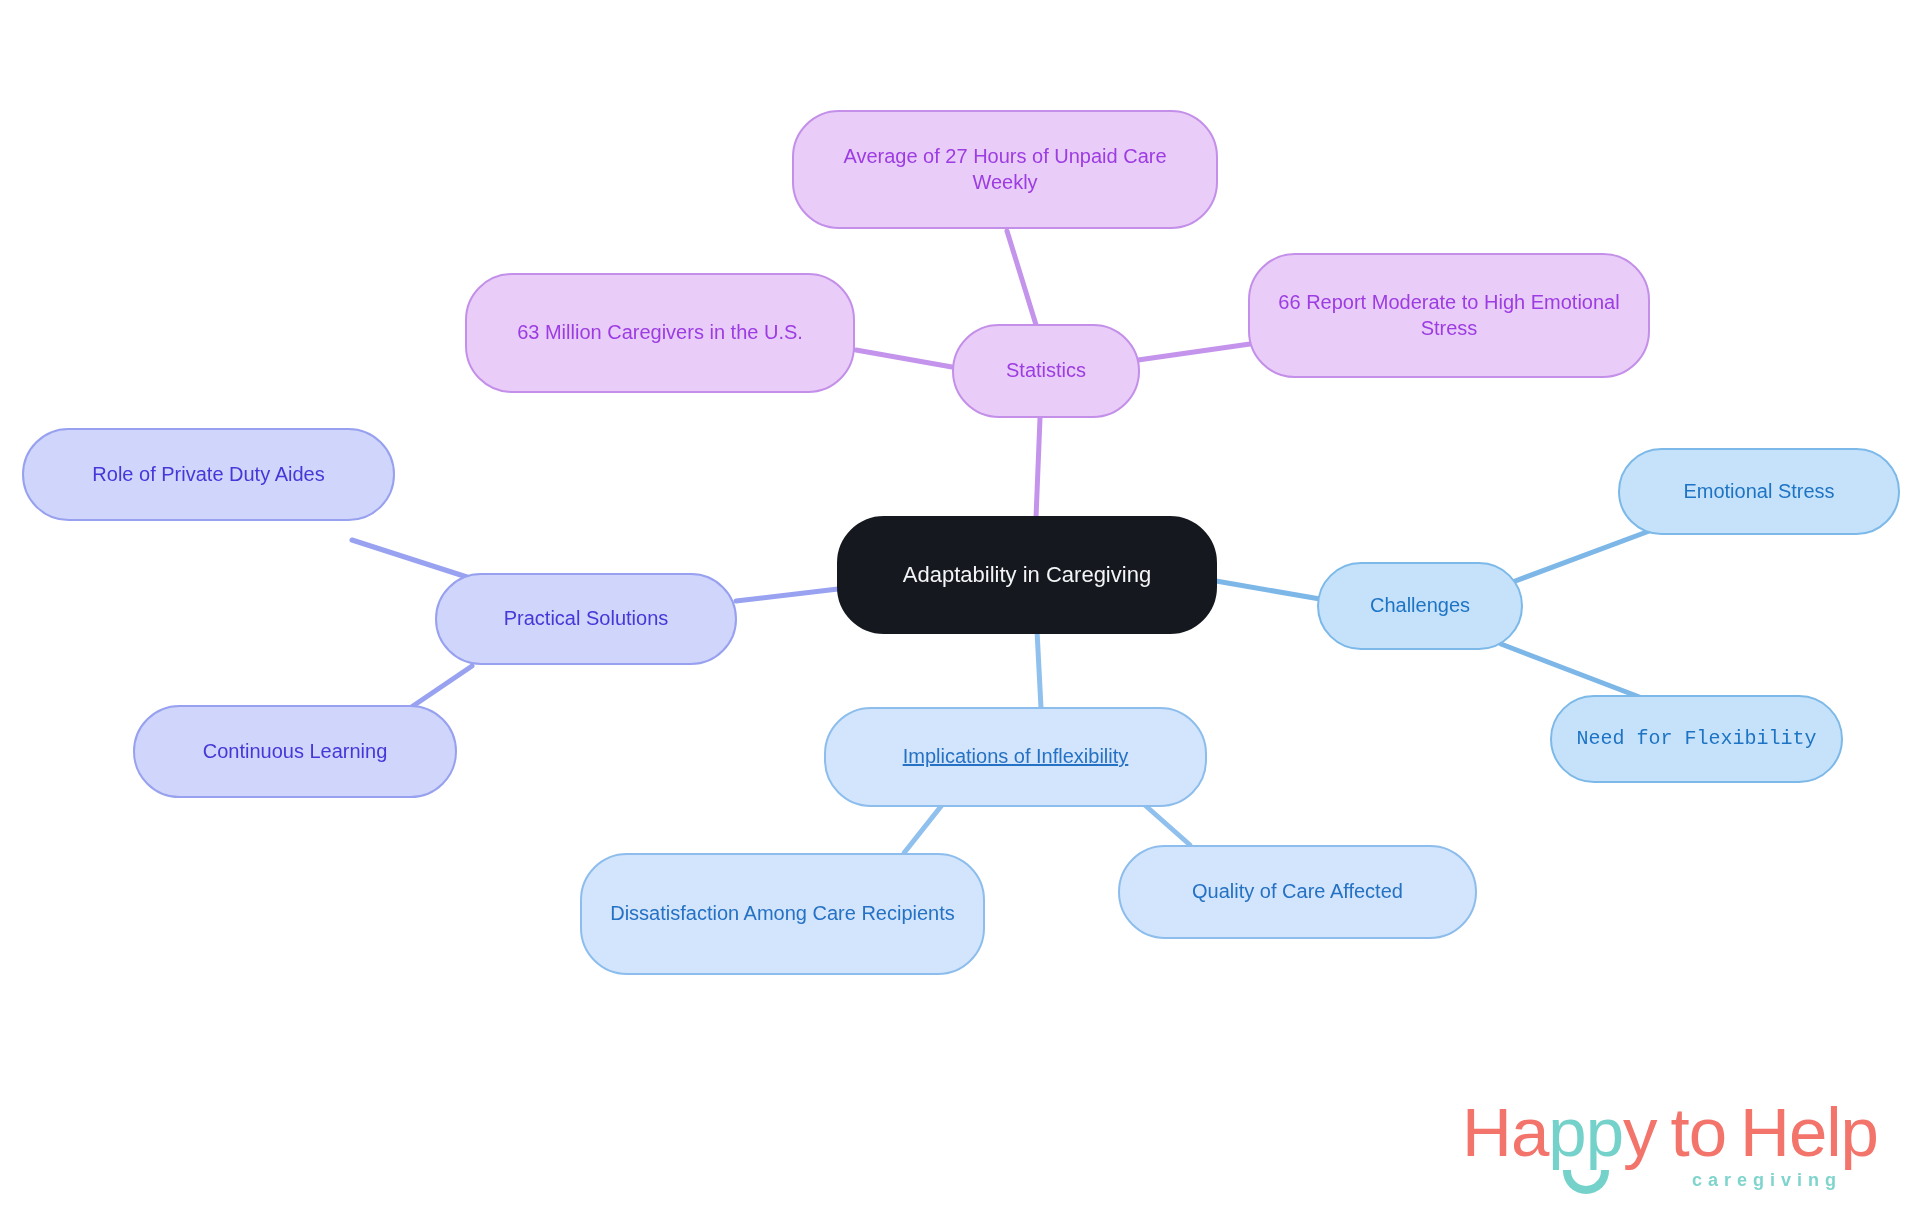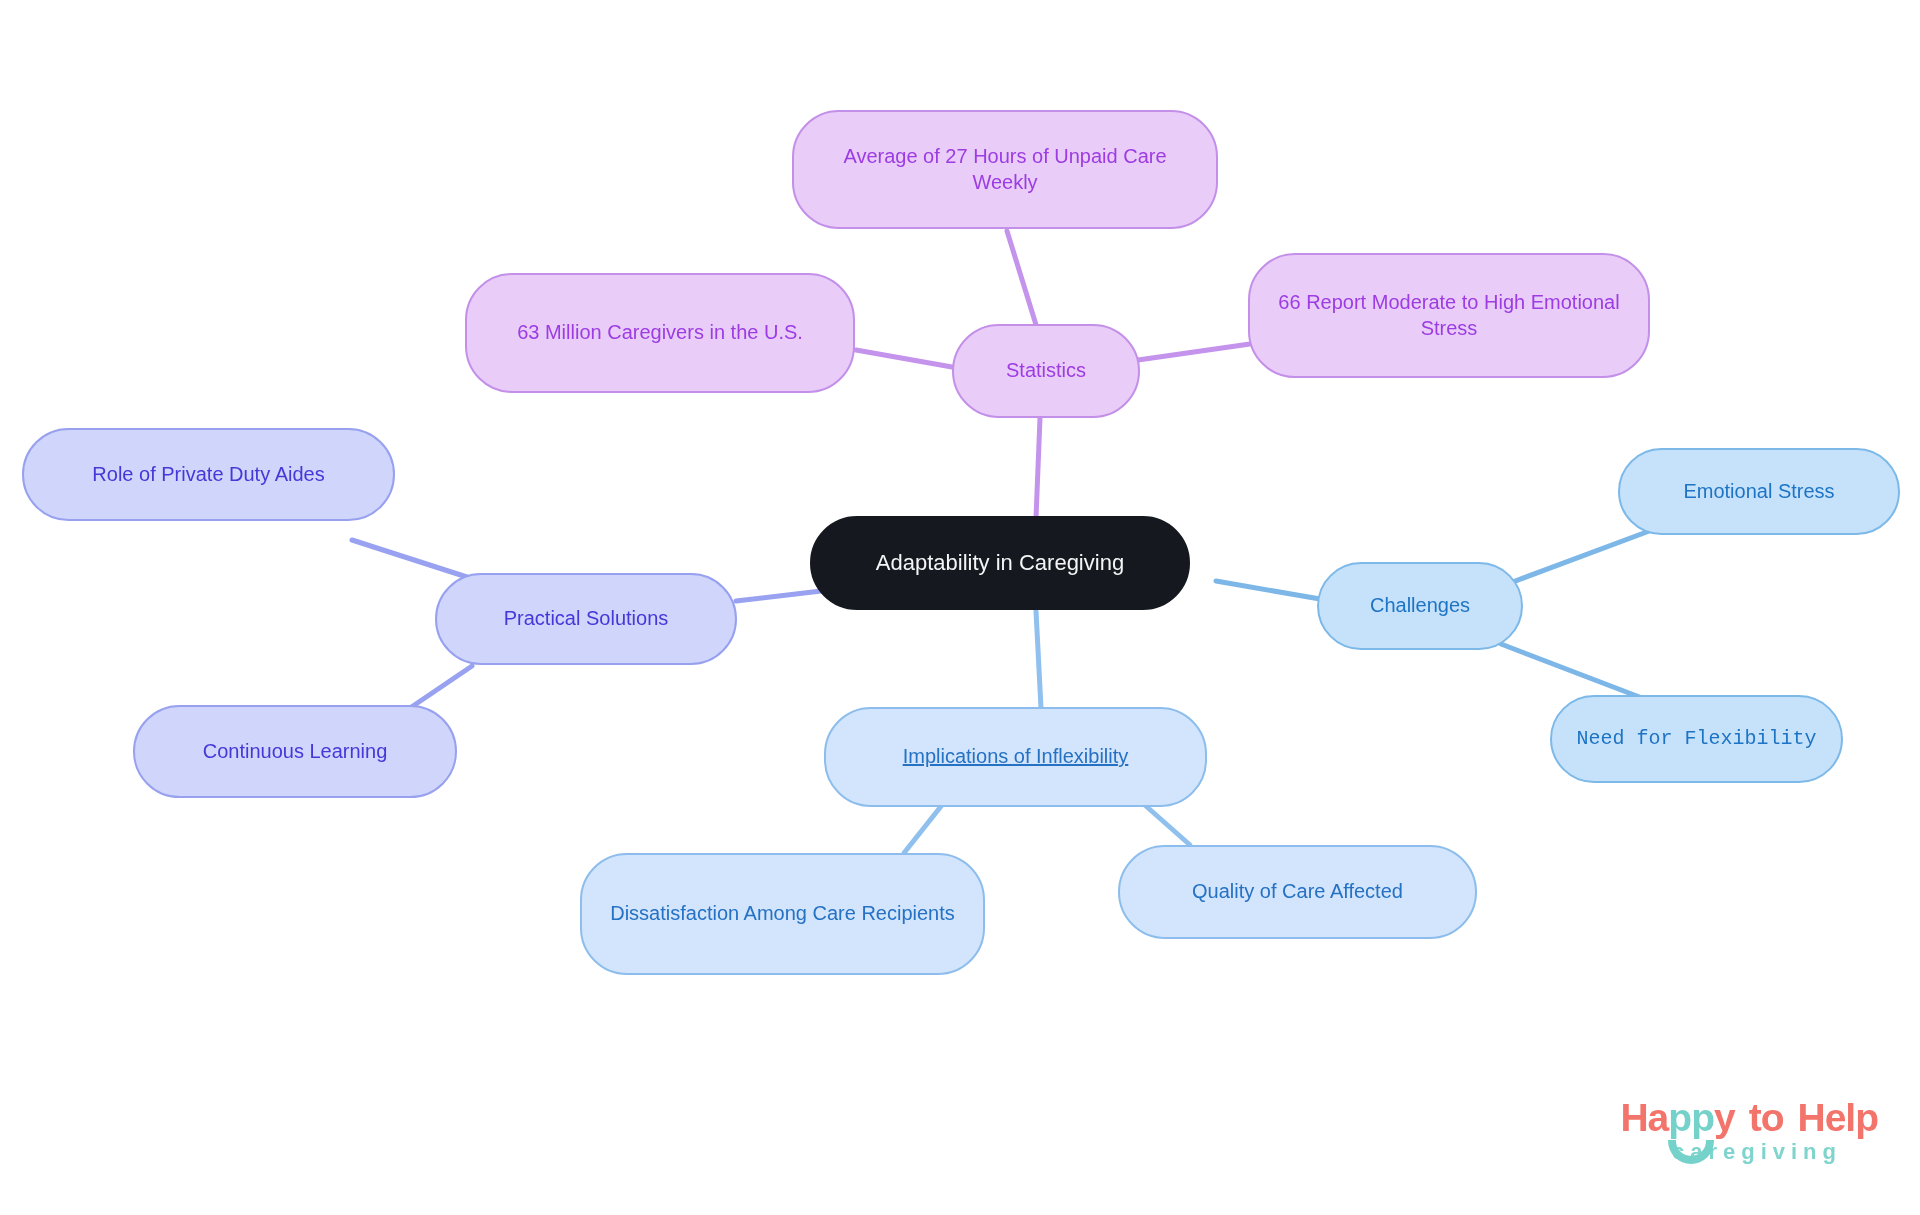--- a/index.html
+++ b/index.html
@@ -60,22 +60,22 @@
   .logo {
     position: absolute;
     left: 1418px;
     top: 1098px;
     width: 460px;
     display: flex;
     flex-direction: column;
     align-items: flex-end;
   }
   .logo-main {
-    font-size: 39px;
-    font-weight: bold;
+    font-size: 69px;
+    font-weight: normal;
     letter-spacing: -1px;
     white-space: nowrap;
     line-height: 1;
   }
   .coral { color: #f3746b; }
   .teal  { color: #75d2ca; }
   .spaced { margin-left: 14px; }
   .pp { position: relative; display: inline-block; }
   .smile {
     position: absolute;
@@ -84,21 +84,21 @@
     bottom: -27px;
     width: 46px;
     height: 24px;
     border: 8px solid #75d2ca;
     border-top: none;
     border-bottom-left-radius: 46px;
     border-bottom-right-radius: 46px;
     box-sizing: border-box;
   }
   .logo-tagline {
-    font-size: 22px;
+    font-size: 18px;
     font-weight: bold;
     letter-spacing: 6px;
     color: #7fd4cd;
     margin-top: 4px;
     margin-right: 36px;
     line-height: 1;
   }
 </style>
 </head>
 <body>
@@ -118,21 +118,21 @@
 
     <line x1="838" y1="589" x2="736" y2="601" stroke="#98a2f0" stroke-width="5" stroke-linecap="round"></line>
     <line x1="352" y1="540" x2="470" y2="578" stroke="#98a2f0" stroke-width="5" stroke-linecap="round"></line>
     <line x1="472" y1="666" x2="410" y2="708" stroke="#98a2f0" stroke-width="5" stroke-linecap="round"></line>
 
     <line x1="1036" y1="611" x2="1041" y2="708" stroke="#90c1ee" stroke-width="5" stroke-linecap="round"></line>
     <line x1="946" y1="800" x2="904" y2="853" stroke="#90c1ee" stroke-width="5" stroke-linecap="round"></line>
     <line x1="1138" y1="799" x2="1190" y2="845" stroke="#90c1ee" stroke-width="5" stroke-linecap="round"></line>
   </svg>
 
-  <div class="node dark" style="left:810px; top:516px; width:380px; height:94px;">
+  <div class="node dark" style="left:837px; top:516px; width:380px; height:118px;">
     <span class="node-label">Adaptability in Caregiving</span>
   </div>
 
   <div class="node purple" style="left:952px; top:324px; width:188px; height:94px;">
     <span class="node-label">Statistics</span>
   </div>
   <div class="node purple" style="left:792px; top:110px; width:426px; height:119px;">
     <span class="node-label">Average of 27 Hours of Unpaid Care Weekly</span>
   </div>
   <div class="node purple" style="left:465px; top:273px; width:390px; height:120px; padding:12px 42px;">

